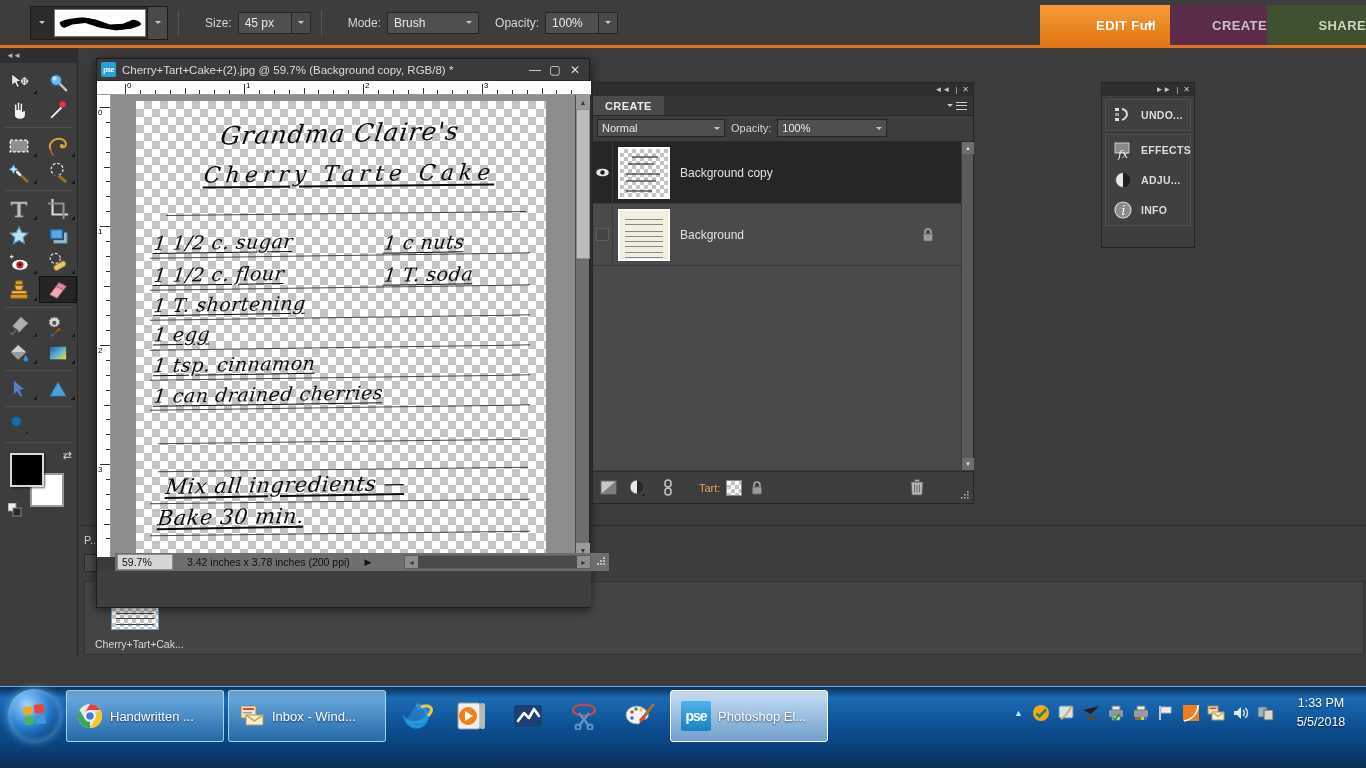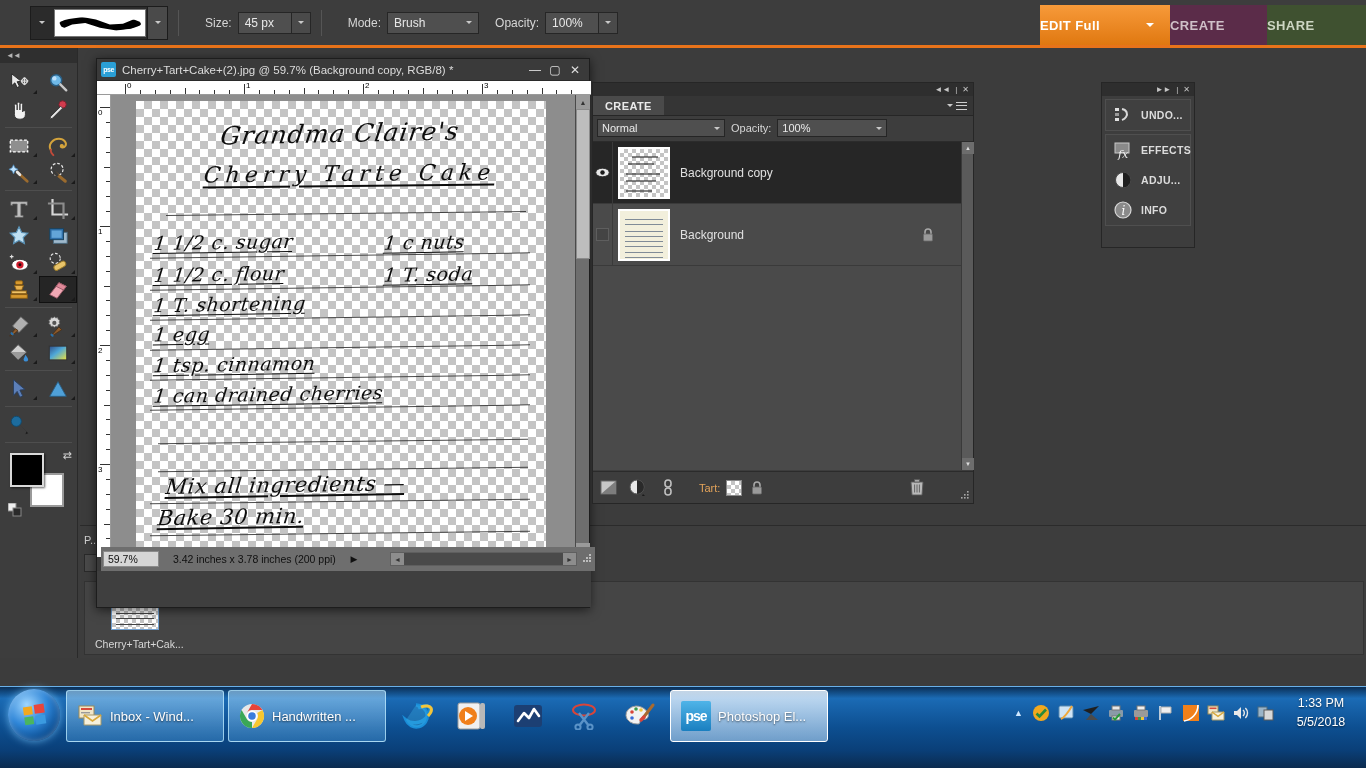--- a/index.html
+++ b/index.html
@@ -50,21 +50,21 @@
     width: 19px; height: 22px; background: #4a4a4a; border: 1px solid #262626;
     border-left: none; display: flex; align-items: center; justify-content: center;
   }
   .caret-d { width: 0; height: 0; border-left: 4px solid transparent; border-right: 4px solid transparent; border-top: 4px solid #c9c9c9; }
   .caret-d.sm { border-left-width: 3px; border-right-width: 3px; border-top-width: 3px; }
   .divider-v { width: 1px; height: 26px; background: #555; margin: 0 10px; }
 
   
   .mode-btns { position: absolute; right: 0; top: 5px; display: flex; height: 40px; }
   .mode-btn {
-    height: 40px; display: flex; align-items: center; justify-content: flex-start;
+    height: 40px; display: flex; align-items: center; justify-content: flex-end;
     font-size: 13px; font-weight: bold; letter-spacing: .4px; position: relative;
   }
   .mode-edit { width: 130px; background: linear-gradient(180deg,#f79a3a,#e07810); color: #fff; }
   .mode-edit .lbl { margin-right: 14px; }
   .mode-edit .caret-d { border-top-color: #fff; position: absolute; right: 16px; top: 18px; }
   .mode-create { width: 97px; background: #5b2c49; color: #cfc0c8; }
   .mode-share { width: 99px; background: #3f5130; color: #cdd6c3; }
 
   
   .toolbox {
@@ -164,21 +164,21 @@
   .rule-line { position: absolute; height: 1px; background: #2b2b2b; opacity: .85; }
 
   .sb-v {
     position: absolute; right: 0; top: 36px; width: 14px; height: 462px;
     background: #6e6e6e; border-left: 1px solid #4a4a4a;
   }
   .sb-arrow { width: 14px; height: 14px; background: #9a9a9a; display: flex; align-items: center; justify-content: center; font-size: 7px; color: #333; }
   .sb-thumb-v { position: absolute; left: 0; top: 14px; width: 14px; height: 150px; background: #bdbdbd; border: 1px solid #8a8a8a; }
 
   .statusbar {
-    position: absolute; left: 4px; bottom: 36px; width: 494px; height: 24px;
+    position: absolute; left: 18px; bottom: 36px; width: 494px; height: 18px;
     background: #6e6e6e; display: flex; align-items: center; font-size: 10.5px; color: #111; margin-top: 44px;
   }
   .st-zoom { width: 56px; height: 16px; background: #d6d6d6; border: 1px solid #8b8b8b; display: flex; align-items: center; padding-left: 4px; margin-left: 2px; }
   .st-dims { margin-left: 14px; color: #101010; }
   .st-play { margin-left: 12px; width: 12px; height: 16px; display: flex; align-items: center; justify-content: center; font-size: 9px; color: #111; }
   .st-track { flex: 1; height: 14px; background: #4a4a4a; border: 1px solid #5f5f5f; margin: 0 2px 0 30px; position: relative; }
   .st-lb, .st-rb { position: absolute; top: 0; width: 13px; height: 12px; background: #8d8d8d; display: flex; align-items: center; justify-content: center; font-size: 7px; color: #333; }
   .st-lb { left: 0; } .st-rb { right: 0; }
   .st-grip { width: 14px; height: 14px; margin-right: 2px; }
 
@@ -940,40 +940,40 @@
         <g transform="rotate(-8 14 14)">
           <rect x="4" y="5" width="9" height="8" fill="#f3a81e"></rect>
             <rect x="15" y="4" width="10" height="9" fill="#e8453c"></rect>
           <rect x="4" y="15" width="9" height="8" fill="#4ab55f"></rect>
             <rect x="15" y="15" width="10" height="9" fill="#3b9ae0"></rect>
         </g>
       </svg>
     </div>
 
     <div class="tb-item win">
-      <svg width="26" height="24" viewBox="0 0 26 24">
-        <rect x="2" y="2" width="15" height="12" fill="#f0e6c8" stroke="#9a8a5a"></rect>
-          <rect x="4" y="4" width="11" height="2" fill="#d84a3a"></rect>
-          <rect x="4" y="8" width="9" height="1.4" fill="#9a9a9a"></rect>
-        <path d="M7 11 h17 v10 H7 z" fill="#f5f0dc" stroke="#a89a68"></path>
-          <path d="M7 11 l8.5 6 8.5-6" fill="none" stroke="#d8a83a" stroke-width="1.6"></path>
-      </svg>
-      <span class="tb-text">Inbox - Wind...</span>
-    </div>
-
-    <div class="tb-item win">
       <svg width="26" height="26" viewBox="0 0 26 26">
         <circle cx="13" cy="13" r="12" fill="#e8e8e8"></circle>
         <path d="M13 1 a12 12 0 0 1 10.4 6 H13 a6 6 0 0 0-5.2 3 Z" fill="#e8433a"></path>
         <path d="M23.4 7 A12 12 0 0 1 13 25 l5.2-9 a6 6 0 0 0 0-6 z" fill="#f7c72e"></path>
         <path d="M13 25 A12 12 0 0 1 2.6 7 l5.2 9 a6 6 0 0 0 5.2 3 z" fill="#3aa757"></path>
         <circle cx="13" cy="13" r="5.4" fill="#fff"></circle>
           <circle cx="13" cy="13" r="3.8" fill="#3b7ddd"></circle>
       </svg>
       <span class="tb-text">Handwritten ...</span>
+    </div>
+
+    <div class="tb-item win">
+      <svg width="26" height="24" viewBox="0 0 26 24">
+        <rect x="2" y="2" width="15" height="12" fill="#f0e6c8" stroke="#9a8a5a"></rect>
+          <rect x="4" y="4" width="11" height="2" fill="#d84a3a"></rect>
+          <rect x="4" y="8" width="9" height="1.4" fill="#9a9a9a"></rect>
+        <path d="M7 11 h17 v10 H7 z" fill="#f5f0dc" stroke="#a89a68"></path>
+          <path d="M7 11 l8.5 6 8.5-6" fill="none" stroke="#d8a83a" stroke-width="1.6"></path>
+      </svg>
+      <span class="tb-text">Inbox - Wind...</span>
     </div>
 
     <div class="tb-item qa">
       <svg width="34" height="30" viewBox="0 0 34 30">
         <path d="M17 4 a11 11 0 1 1-10 15 c5 4 14 4 20-2 4-4 5-9 3-11 -2-2-7-1-11 1" fill="none" stroke="#1a8ed8" stroke-width="3.4"></path>
         <path d="M17 4 a11 11 0 1 1-10 15" fill="#3db3e8" opacity=".35"></path>
         <path d="M22 6 c5-2 9-1 10 1 1 2 0 5-3 8" fill="none" stroke="#f2c43a" stroke-width="3"></path>
       </svg>
     </div>
 

